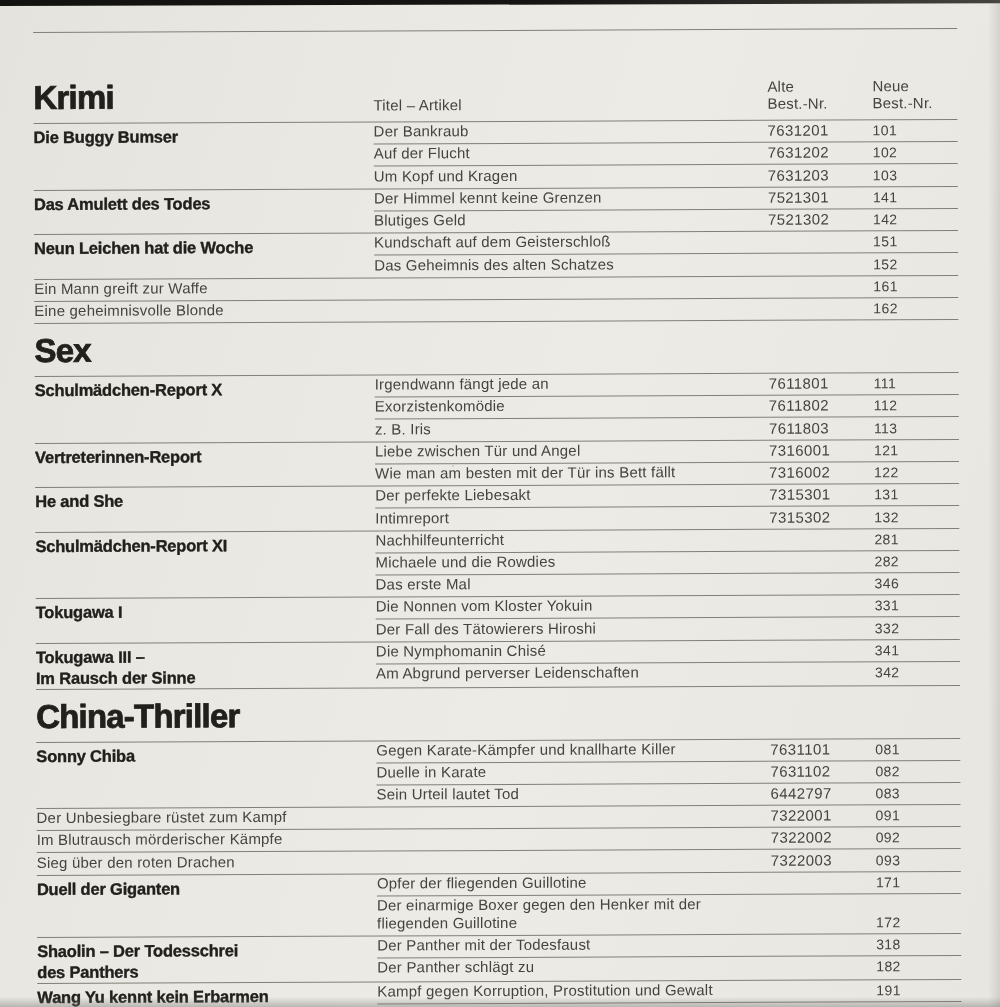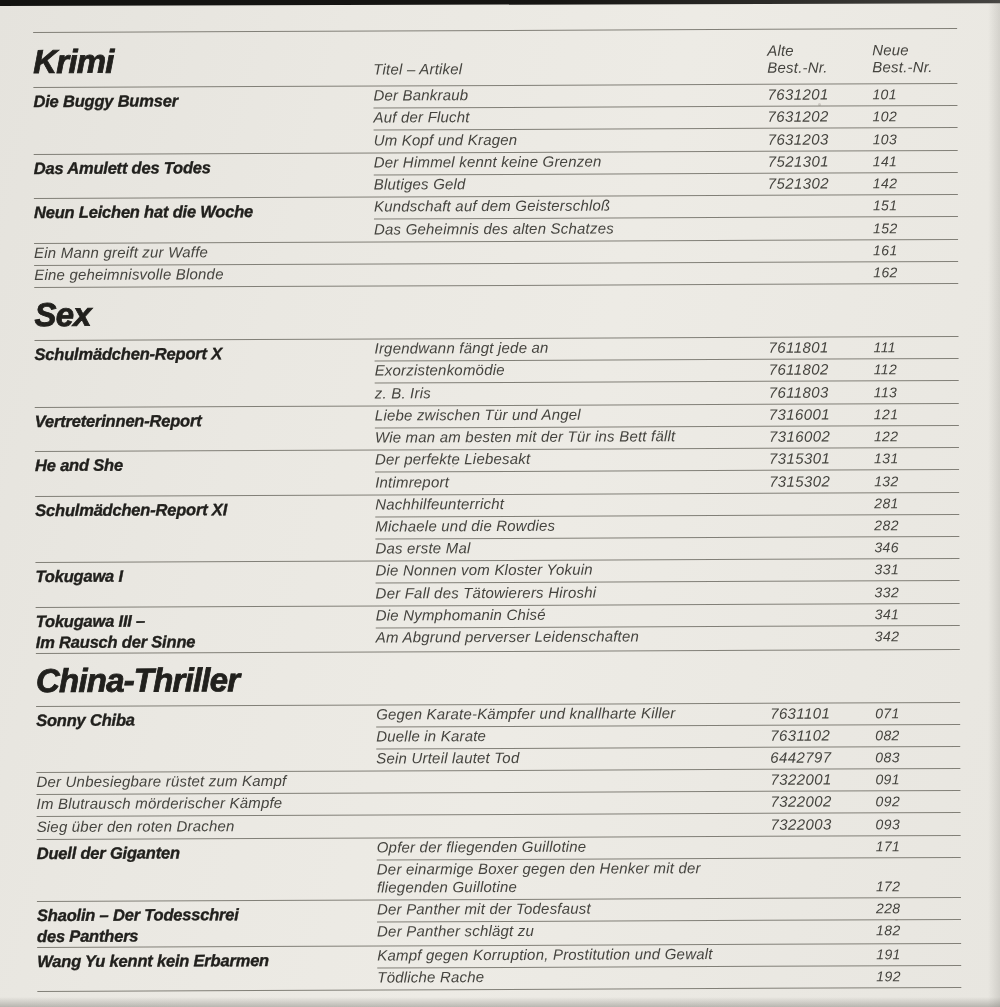--- a/index.html
+++ b/index.html
@@ -8,21 +8,20 @@
     --text:#45443f;
     --rule:#817f77;
   }
   html,body{margin:0;padding:0;background:#f2f1ee;}
   .page{
     position:relative;
     width:1000px;height:1007px;
     overflow:hidden;
     background:linear-gradient(105deg,#e5e3dd 0%,#eae8e2 28%,#edebe5 55%,#e8e6e0 100%);
     font-family:"Liberation Sans", sans-serif;
-    font-style:italic;
   }
   .scan-top{
     position:absolute;top:0;left:0;width:100%;height:6px;
     background:linear-gradient(to right,#121210 0%,#161513 55%,#2f2e2b 80%,#454441 100%);
     clip-path:polygon(0 0,100% 0,100% 55%,0 100%);
   }
   .scan-bottom{
     position:absolute;bottom:0;left:0;width:100%;height:10px;
     background:linear-gradient(to bottom,rgba(115,113,107,0) 0%,rgba(115,113,107,0.42) 100%);
   }
@@ -49,21 +48,21 @@
     font-size:33px;line-height:34px;font-weight:bold;
     letter-spacing:-0.8px;color:var(--ink);
     -webkit-text-stroke:0.8px;
   }
   .colhead-title{
     flex:1;font-size:15px;line-height:17px;color:var(--text);letter-spacing:0.2px;
   }
   .colhead-num{
     width:105px;flex-shrink:0;font-size:15px;line-height:17px;color:var(--text);letter-spacing:0.2px;
   }
-  .colhead-num.neue{width:85px;}
+  .colhead-num.neue{width:85px;margin-top:36px;}
   
   .groups{border-bottom:1px solid var(--rule);}
   .group{display:flex;}
   .group + .group{border-top:1px solid var(--rule);}
   .group-name{
     width:340px;flex-shrink:0;
     font-size:16.5px;line-height:21px;font-weight:bold;
     color:var(--ink);letter-spacing:-0.2px;
     padding-top:3px;white-space:pre-line;
     -webkit-text-stroke:0.35px;
@@ -282,21 +281,21 @@
         <div class="band">
           <div class="heading">China-Thriller</div>
         </div>
         <div class="groups">
           <div class="group">
             <div class="group-name">Sonny Chiba</div>
             <div class="rows">
               <div class="row">
                 <div class="row-title">Gegen Karate-Kämpfer und knallharte Killer</div>
                 <div class="row-old">7631101</div>
-                <div class="row-new">071</div>
+                <div class="row-new">081</div>
               </div>
               <div class="row">
                 <div class="row-title">Duelle in Karate</div>
                 <div class="row-old">7631102</div>
                 <div class="row-new">082</div>
               </div>
               <div class="row">
                 <div class="row-title">Sein Urteil lautet Tod</div>
                 <div class="row-old">6442797</div>
                 <div class="row-new">083</div>
@@ -338,21 +337,21 @@
               </div>
             </div>
           </div>
           <div class="group">
             <div class="group-name">Shaolin – Der Todesschrei
 des Panthers</div>
             <div class="rows">
               <div class="row">
                 <div class="row-title">Der Panther mit der Todesfaust</div>
                 <div class="row-old"></div>
-                <div class="row-new">228</div>
+                <div class="row-new">318</div>
               </div>
               <div class="row">
                 <div class="row-title">Der Panther schlägt zu</div>
                 <div class="row-old"></div>
                 <div class="row-new">182</div>
               </div>
             </div>
           </div>
           <div class="group">
             <div class="group-name">Wang Yu kennt kein Erbarmen</div>

